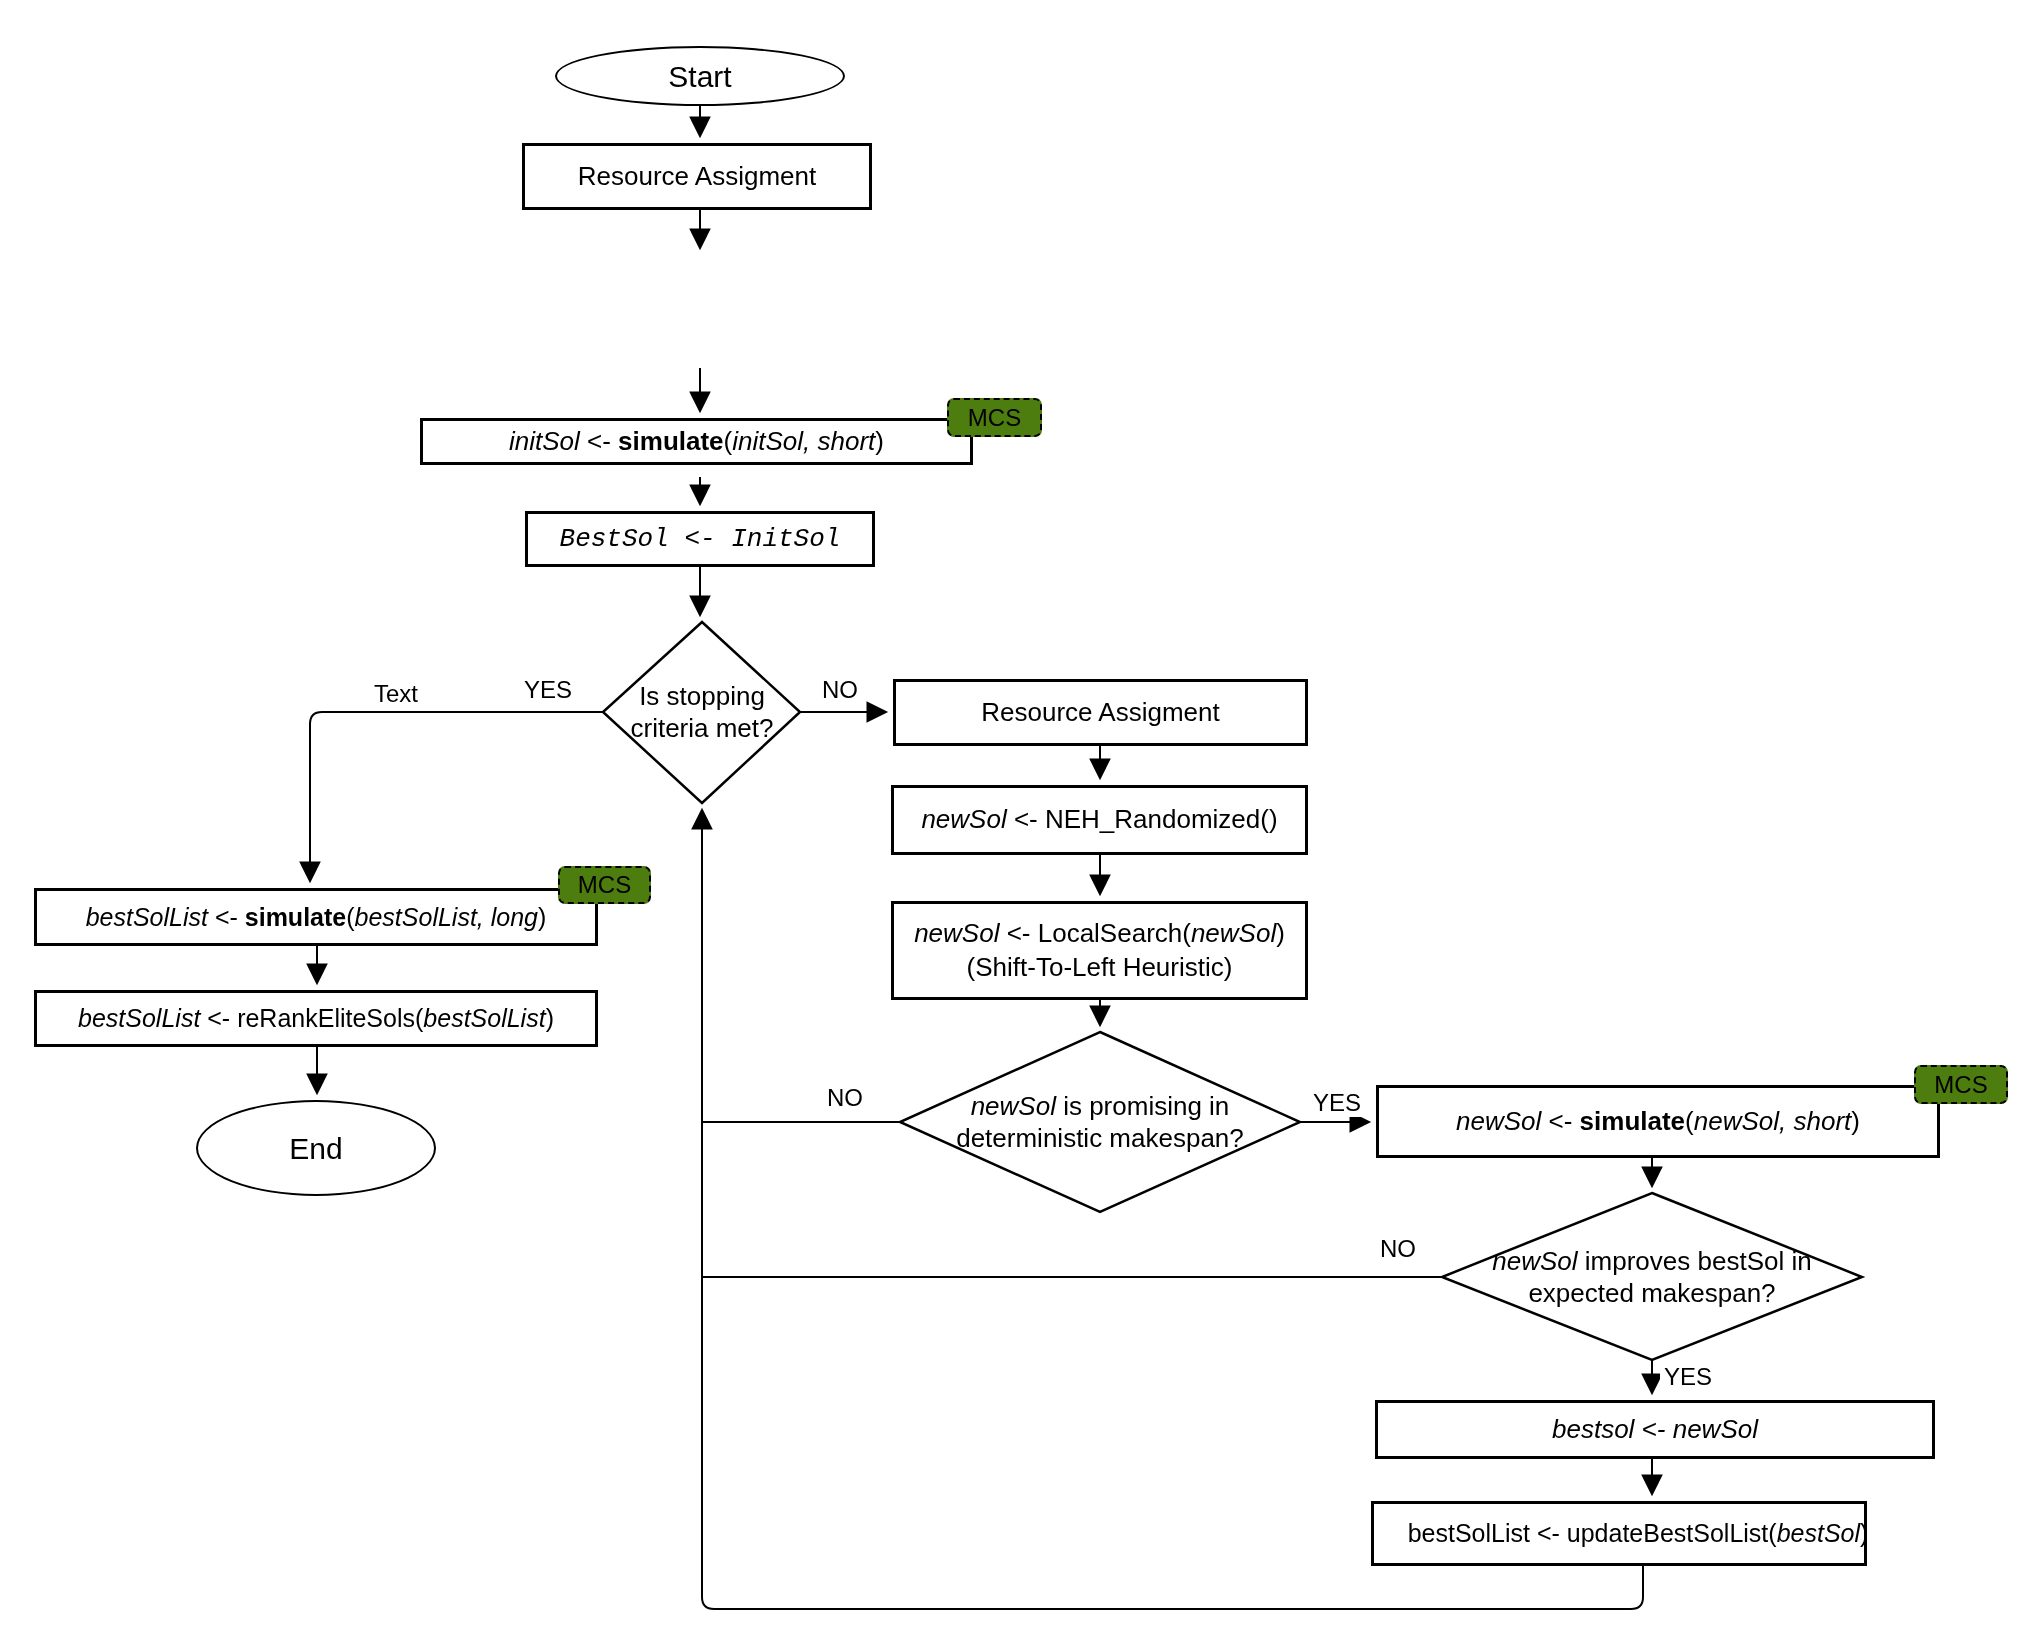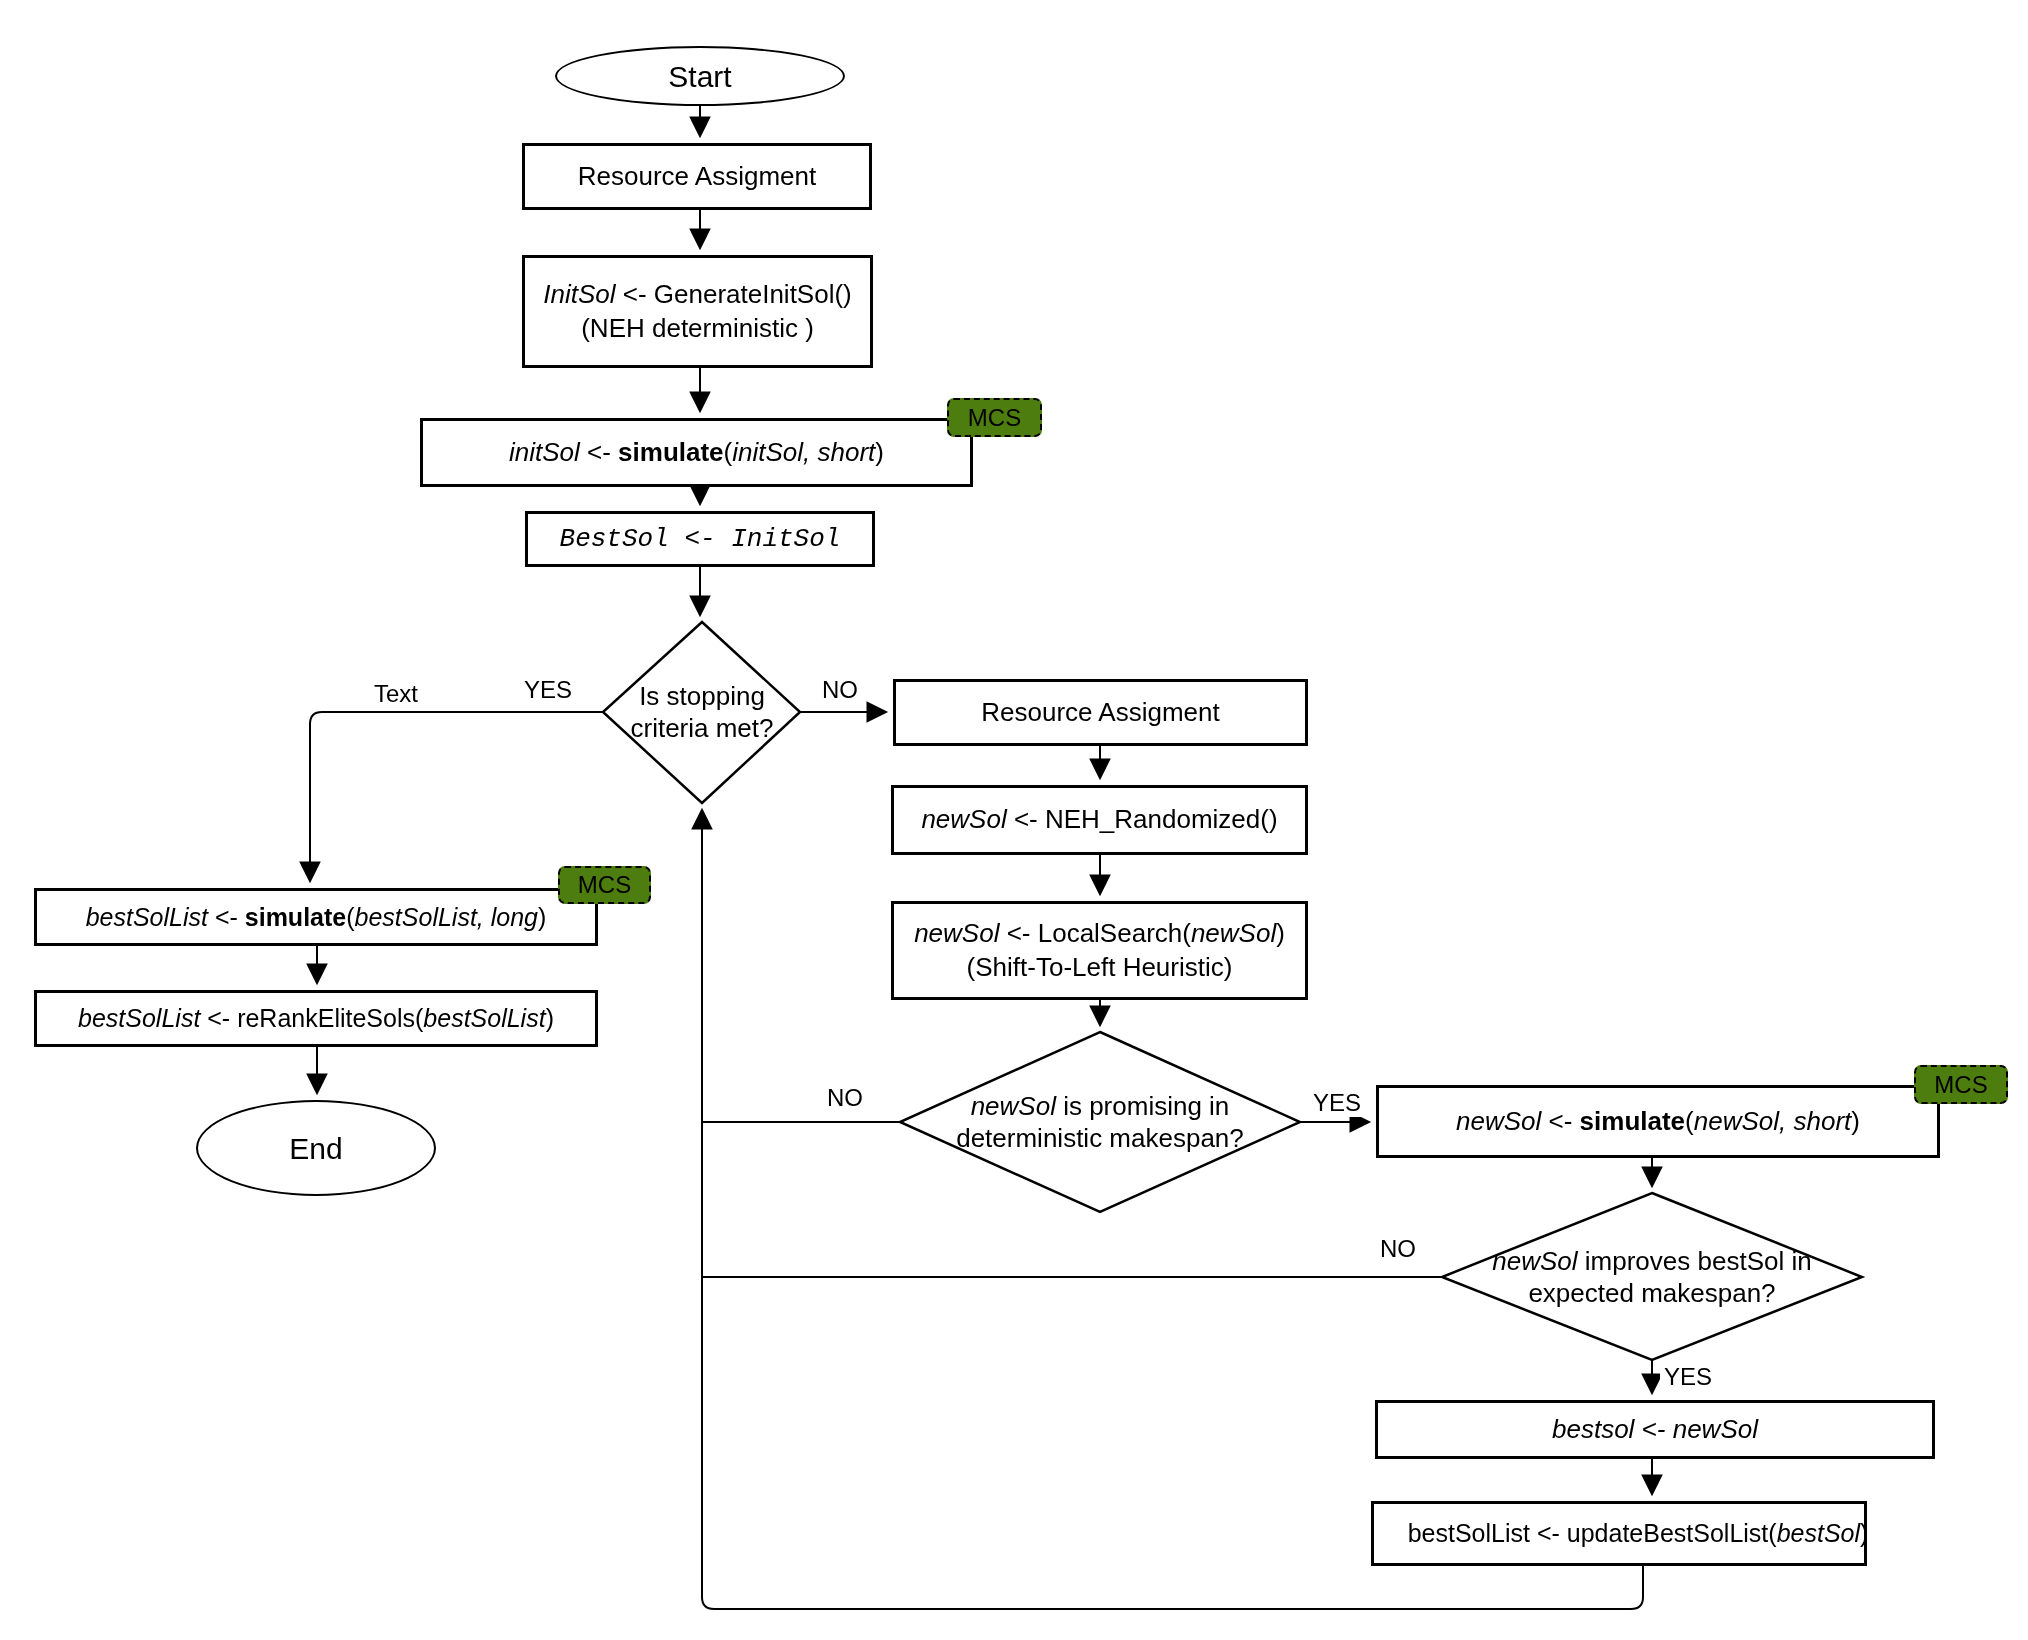--- a/index.html
+++ b/index.html
@@ -78,26 +78,22 @@
       <polygon points="1652,1193 1862,1277 1652,1360 1442,1277"></polygon>
     </g>
   </svg>
 
   <div class="node ellipse" style="left:555px;top:46px;width:290px;height:60px;">Start</div>
 
   <div class="node" style="left:522px;top:143px;width:350px;height:67px;">
       <div><span>Resource Assigment</span></div>
     </div>
 
-  <div class="node" style="left:522px;top:255px;width:351px;height:113px;">
-      <div><span style="font-style: italic;">InitSol</span><span> &lt;- GenerateInitSol()</span></div>
-      <div><span>(NEH deterministic )</span></div>
-    </div>
 
-  <div class="node" style="left:420px;top:418px;width:553px;height:69px;justify-content:center;">
+  <div class="node" style="left:420px;top:418px;width:553px;height:47px;justify-content:center;">
       <div><span style="font-style: italic;">initSol</span><span> &lt;- </span><span style="font-weight: bold;">simulate</span><span>(</span><span style="font-style: italic;">initSol, short</span><span>)</span></div>
     </div>
 
   <div class="node" style="left:525px;top:511px;width:350px;height:56px;">
       <div><span style="font-style: italic; font-family: Liberation Mono, monospace;">BestSol &lt;- InitSol</span></div>
     </div>
 
   <div class="node small" style="left:34px;top:888px;width:564px;height:58px;">
       <div><span style="font-style: italic;">bestSolList</span><span> &lt;- </span><span style="font-weight: bold;">simulate</span><span>(</span><span style="font-style: italic;">bestSolList, long</span><span>)</span></div>
     </div>

